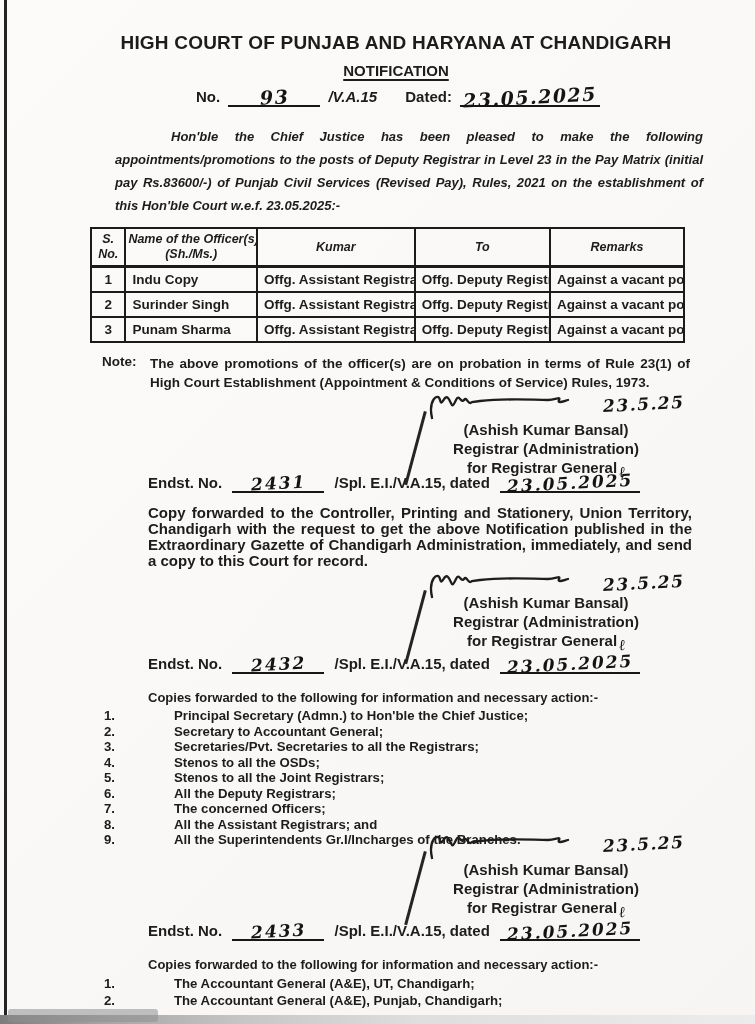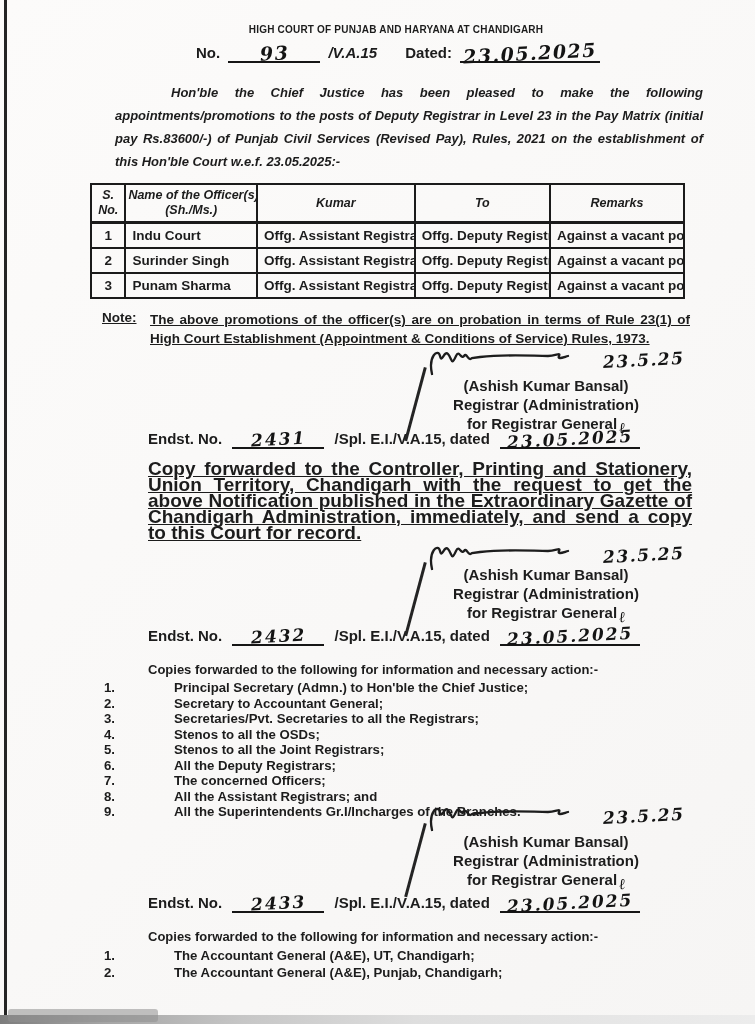--- a/index.html
+++ b/index.html
@@ -15,21 +15,21 @@
   }
   .edge-left{position:absolute;top:0;bottom:0;left:4px;width:3px;background:#242424;}
   .edge-bottom{
     position:absolute;left:0;right:0;bottom:0;height:9px;
     background:linear-gradient(90deg,#7d7d7d 0%,#a5a5a5 14%,#c6c6c6 32%,#dedede 55%,#ececec 100%);
   }
   .corner-blotch{position:absolute;left:8px;bottom:2px;width:150px;height:13px;background:#8f8f8f;opacity:.55;border-radius:3px;}
 
   .content{position:absolute;left:100px;top:24px;width:592px;}
 
-  .doc-title{font-size:10px;font-weight:bold;text-align:center;letter-spacing:.2px;margin:0;}
+  .doc-title{font-size:19px;font-weight:bold;text-align:center;letter-spacing:.2px;margin:8px;}
   .doc-subtitle{font-size:15px;font-weight:bold;text-align:center;margin:6px 0 0 0;text-decoration:underline;text-decoration-thickness:2px;text-underline-offset:3px;}
 
   .ref-line{margin-top:7px;text-align:center;font-size:15px;font-weight:bold;height:30px;}
   .ref-line .seg{margin:0 4px;}
   .file-no{font-style:italic;}
   .blank{display:inline-block;border-bottom:2px solid #161616;text-align:center;vertical-align:baseline;line-height:1;}
   .blank.no-blank{min-width:92px;}
   .blank.date-blank{min-width:140px;}
 
   .hw{
@@ -41,61 +41,62 @@
   .ref-line .hw{font-size:19px;position:relative;top:2px;}
 
   .intro{margin:9px 0 0 15px;width:588px;font-size:13px;font-weight:bold;line-height:23px;text-align:justify;text-indent:56px;font-style:italic;}
 
   table.officers{border-collapse:collapse;margin:10px 0 0 -10px;width:595px;table-layout:fixed;}
   table.officers th,table.officers td{border:2px solid #1b1b1b;padding:1px 6px;overflow:hidden;white-space:nowrap;}
   table.officers th{font-style:italic;font-weight:bold;font-size:12.5px;text-align:center;line-height:15px;padding:3px 2px;border-bottom-width:3px;}
   table.officers td{font-weight:bold;font-size:13.5px;height:21px;}
   td.c-sno{text-align:center;}
 
-  .note-wrap{display:flex;margin:11px 12px 0 2px;width:588px;text-decoration:underline;}
+  .note-wrap{display:flex;margin:11px 12px 0 2px;width:588px;}
   .note-label{font-weight:bold;font-size:13.5px;width:48px;flex:none;}
   .note-text{font-weight:bold;font-size:13.5px;line-height:19px;text-align:justify;flex:1;}
 
   .order-line{margin:13px 0 0 104px;font-size:15px;font-weight:bold;letter-spacing:.2px;width:fit-content;}
 
   .sig-block{position:relative;width:240px;margin:2px 26px 0 auto;text-align:center;}
   .sig-row{height:26px;position:relative;}
   .sig-scribble{position:absolute;left:-6px;top:-6px;}
   .sig-date{font-size:17px;position:absolute;right:-18px;top:0;}
   .sig-name,.sig-desig,.sig-for{font-size:15px;font-weight:bold;line-height:19px;}
   .sig-slash{position:absolute;left:-12px;top:16px;width:2.5px;height:76px;background:#242424;transform:rotate(15deg);}
   .flourish{font-size:15px;position:relative;top:4px;left:2px;transform:rotate(-6deg);}
 
   .endst-line{margin:0 0 0 48px;font-size:15px;font-weight:bold;height:26px;}
   .endst-line .hw{font-size:17px;position:relative;top:1px;letter-spacing:2px;}
   .endst-line .blank{margin:0 6px;}
   .mt-neg{margin-top:-4px;}
   .mt-sm{margin-top:4px;}
 
-  .fwd-body{margin:5px 0 0 48px;width:544px;font-size:19px;font-weight:bold;line-height:16px;text-align:justify;text-decoration:underline;}
+  .fwd-body{margin:5px 0 0 48px;width:544px;font-size:15px;font-weight:bold;line-height:16px;text-align:justify;}
   .fwd-intro{margin:9px 0 0 48px;font-size:13px;font-weight:bold;line-height:16px;}
 
   .dist-list{margin-top:2px;}
   .list-row{display:flex;font-size:13.2px;font-weight:bold;}
   .dist-list.tight .list-row{line-height:15.5px;}
   .dist-list.loose .list-row{line-height:17.5px;}
   .list-num{width:46px;flex:none;padding-left:4px;}
   .list-text{flex:1;margin-left:24px;}
 
   .sig-overlap-up{margin-top:-14px;}
 </style>
 </head>
 <body>
 
 <div class="page">
   <div class="edge-left"></div>
 
   <div class="content">
 
     <h1 class="doc-title">HIGH COURT OF PUNJAB AND HARYANA AT CHANDIGARH</h1>
+    <h2 class="doc-subtitle">NOTIFICATION</h2>
 
     <div class="ref-line">
       <span class="seg">No.</span>
       <span class="blank no-blank"><span class="hw">93</span></span>
       <span class="seg file-no">/V.A.15</span>
       <span class="seg" style="margin-left:20px;">Dated:</span>
       <span class="blank date-blank"><span class="hw">23.05.2025</span></span>
     </div>
 
     <p class="intro">Hon'ble the Chief Justice has been pleased to make the following appointments/promotions to the posts of Deputy Registrar in Level 23 in the Pay Matrix (initial pay Rs.83600/-) of Punjab Civil Services (Revised Pay), Rules, 2021 on the establishment of this Hon'ble Court w.e.f. 23.05.2025:-</p>
@@ -113,21 +114,21 @@
             <th>S.<br>No.</th>
             <th>Name of the Officer(s)<br>(Sh./Ms.)</th>
             <th>Kumar</th>
             <th>To</th>
             <th>Remarks</th>
           </tr>
         </thead>
       <tbody>
           <tr>
             <td class="c-sno">1</td>
-            <td>Indu Court</td>
+            <td>Indu Copy</td>
             <td>Offg. Assistant Registrar</td>
             <td>Offg. Deputy Registrar</td>
             <td>Against a vacant post.</td>
           </tr>
           <tr>
             <td class="c-sno">2</td>
             <td>Surinder Singh</td>
             <td>Offg. Assistant Registrar</td>
             <td>Offg. Deputy Registrar</td>
             <td>Against a vacant post.</td>

